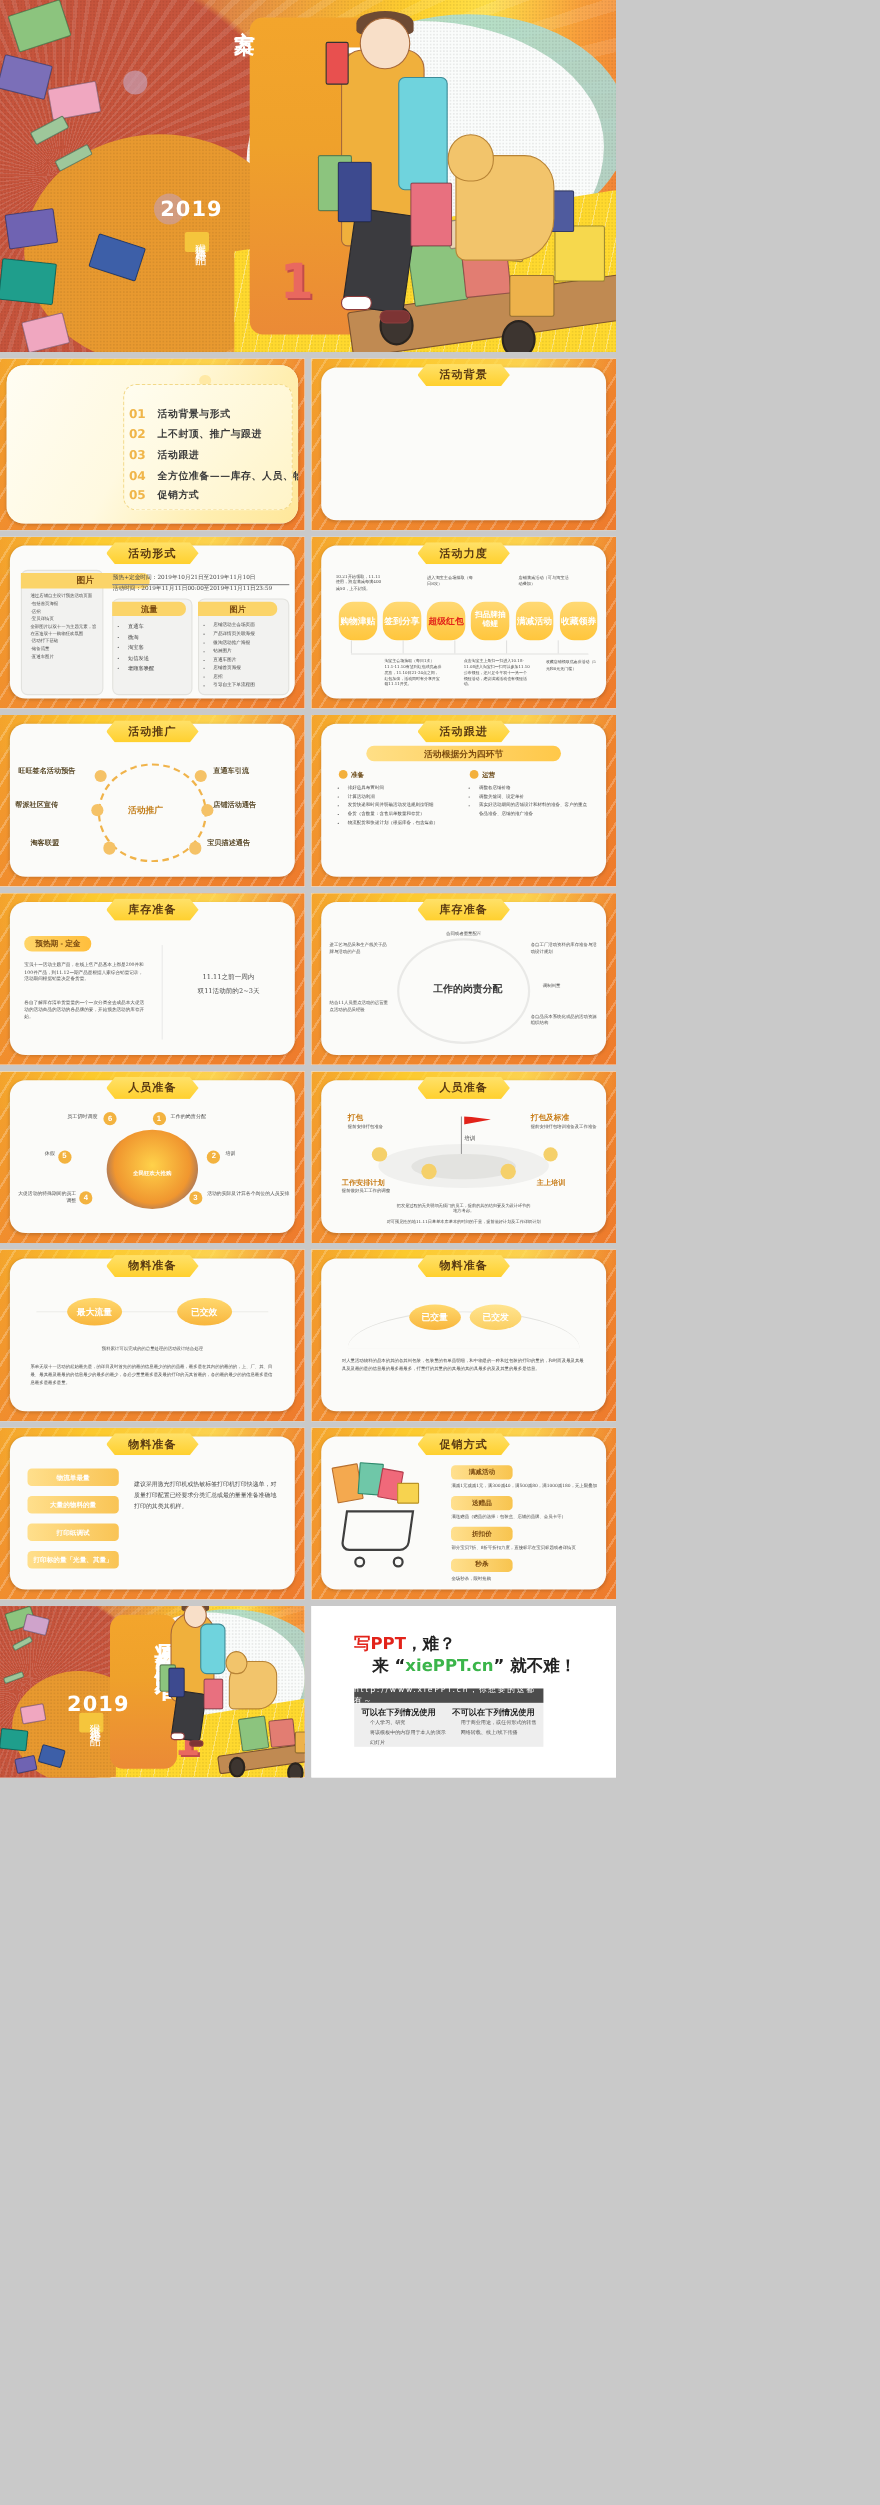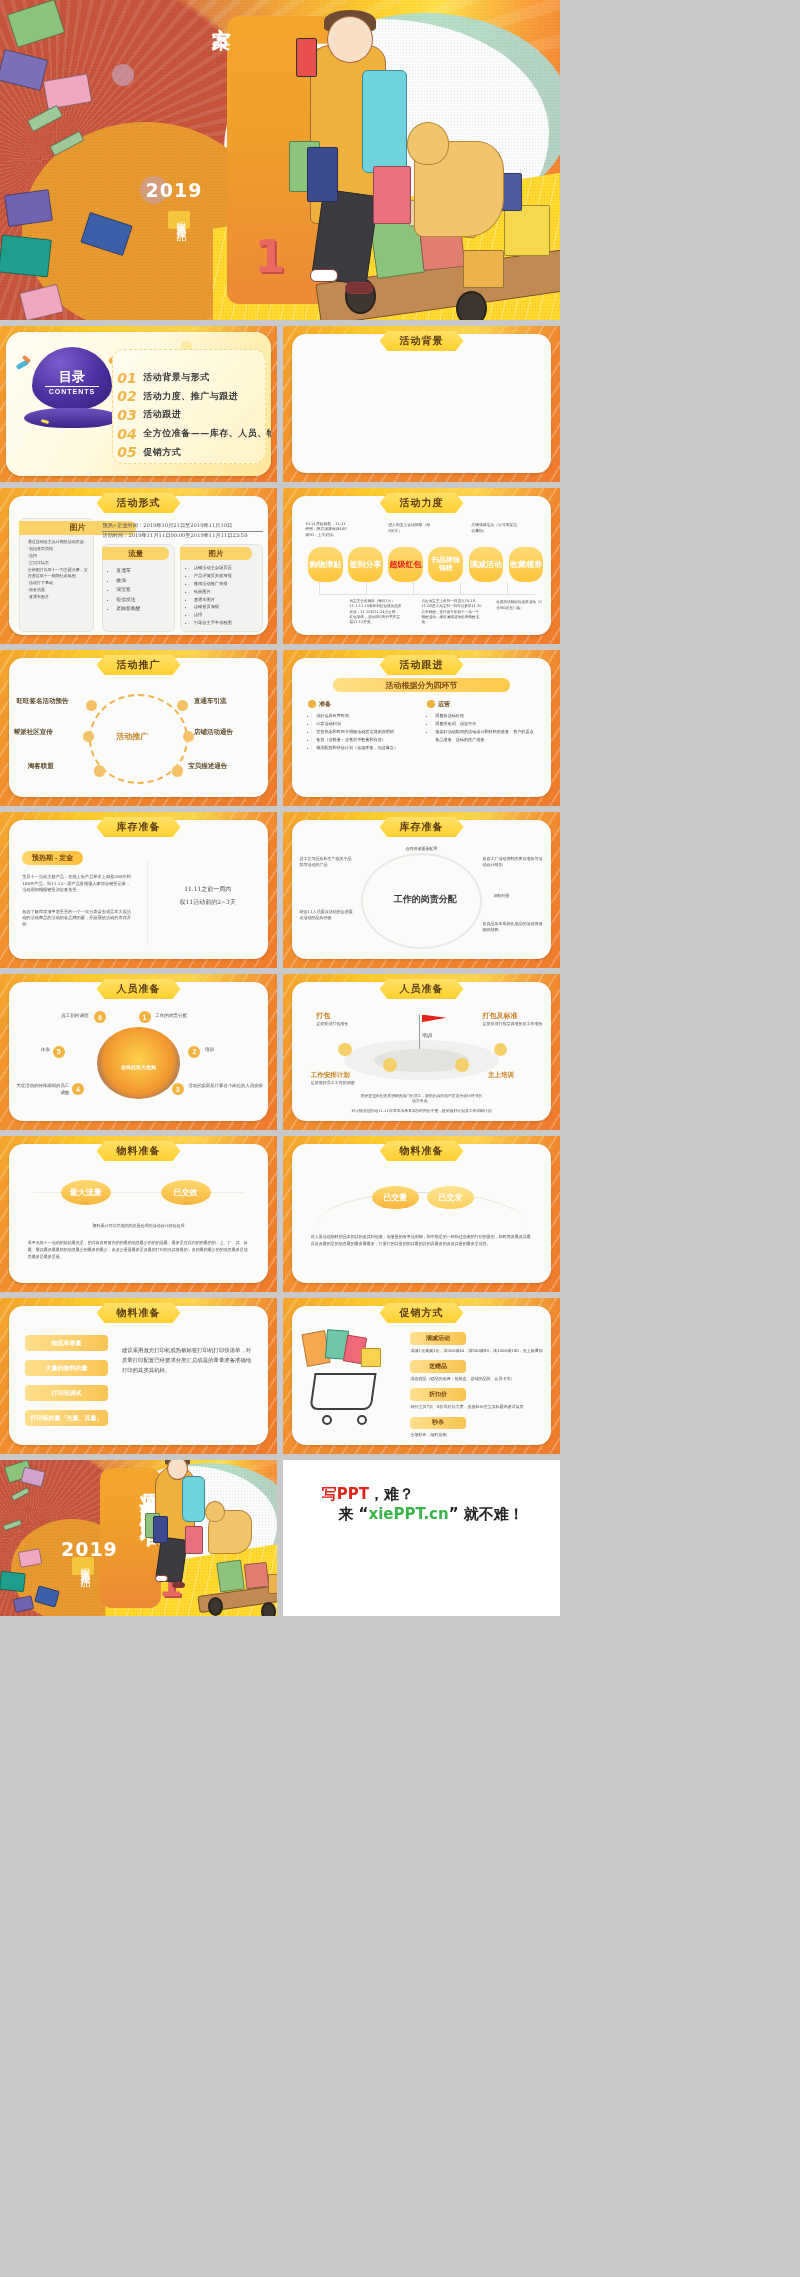--- a/index.html
+++ b/index.html
@@ -140,22 +140,22 @@
   .ufo .t1 { position:absolute; left:50%; top:26%; transform:translateX(-50%);
     color:#fff; font-family:"DejaVu Serif", serif; font-weight:700; font-size:13px; }
   .ufo .t2 { position:absolute; left:50%; top:50%; transform:translateX(-50%);
     color:#fff; font-size:7px; letter-spacing:1px; font-weight:700; }
   .ufo .rule { position:absolute; left:22%; top:47%; width:56%; height:1px; background:#fff; }
   .tocpanel { position:absolute; left:40%; top:12%; width:58%; height:80%;
     background:linear-gradient(130deg,#fffdf0,#fff4c8);
     border:1px dashed #f2d98a; border-radius:12px; }
   .tocrow { position:absolute; left:0; width:100%; display:flex;
     align-items:center; gap:10px; }
-  .tocnum { color:#f0b64a; font-size:14px; font-weight:700;
-    font-family:"DejaVu Sans", sans-serif; width:16px;font-style:italic; }
+  .tocnum { color:#f0b64a; font-size:11px; font-weight:700;
+    font-family:"DejaVu Sans", sans-serif; width:16px; }
   .toctext { color:#3b3b3b; font-size:9px; font-weight:700;
     font-family:"DejaVu Serif", serif; letter-spacing:.5px; }
   .confetti { position:absolute; border-radius:2px; }
 
   
   .bgcard { position:absolute; top:28%; width:38%; height:58%;
     background:linear-gradient(180deg,#ffe27a,#7a4ea8 100%);
     border-radius:10px; padding:3px; }
   .bgcard .inner { position:absolute; left:5%; top:6%; width:90%; height:74%;
     background:#fff; border-radius:6px 6px 2px 2px; }
@@ -272,42 +272,30 @@
   <div class="slide">
     <div class="cs">
       <div class="yellowtop"></div>
     </div>
     <div class="card" style="left:2%;top:4%;width:96%;height:92%;border-radius:16px;overflow:hidden;">
       <div class="tocbg"></div>
       <div class="circ" style="left:55%;top:14%;width:7%;padding-bottom:7%;background:#ffe9a5;"></div>
       <div class="circ" style="left:66%;top:6%;width:4%;padding-bottom:4%;background:#ffe9a5;"></div>
       <div class="circ" style="left:85%;top:58%;width:5%;padding-bottom:5%;background:#ffdd8a;"></div>
 
-      <div class="ufo">
-        <div class="dome"></div>
-        <div class="rule"></div>
-        <div class="t1">目录</div>
-        <div class="t2">CONTENTS</div>
-        <div class="base"></div>
-        <div class="confetti" style="left:-8%;top:18%;width:14%;height:6%;background:#4db5d8;transform:rotate(-30deg);"></div>
-        <div class="confetti" style="left:-2%;top:12%;width:9%;height:5%;background:#f08a4b;transform:rotate(40deg);"></div>
-        <div class="confetti" style="right:-6%;top:22%;width:12%;height:6%;background:#e8604f;transform:rotate(25deg);"></div>
-        <div class="confetti" style="right:2%;top:12%;width:9%;height:9%;background:#f3b03c;border-radius:50%;"></div>
-        <div class="confetti" style="left:18%;bottom:8%;width:8%;height:4%;background:#f3e04a;transform:rotate(15deg);"></div>
-      </div>
 
       <div class="tocpanel"></div>
 
       <div class="tocrow" style="left:42%;top:26%;">
         <span class="tocnum">01</span>
         <span class="toctext">活动背景与形式</span>
       </div>
       <div class="tocrow" style="left:42%;top:39%;">
         <span class="tocnum">02</span>
-        <span class="toctext">活动力度、推广与跟进</span>
+        <span class="toctext">上不封顶、推广与跟进</span>
       </div>
       <div class="tocrow" style="left:42%;top:52%;">
         <span class="tocnum">03</span>
         <span class="toctext">活动跟进</span>
       </div>
       <div class="tocrow" style="left:42%;top:65%;">
         <span class="tocnum">04</span>
         <span class="toctext">全方位准备——库存、人员、物料</span>
       </div>
       <div class="tocrow" style="left:42%;top:78%;">
@@ -662,17 +650,30 @@
   </div>
 
   <div class="slide">
     <div class="last">
       <div class="l1">
         <b>写PPT</b><span>，难？</span>
       </div>
       <div class="l2">
         <span>来 “</span><b>xiePPT.cn</b><span>” 就不难！</span>
       </div>
+      <div class="infobox">
+        <div class="infohdr">http://www.xiePPT.cn，你想要的这都有～</div>
+        <div class="colhdr" style="left:4%;top:32%;">可以在下列情况使用</div>
+        <div class="bul" style="left:5%;top:52%;width:44%;">
+          <div style="position:relative;padding-left:6px;">个人学习、研究</div>
+          <div style="position:relative;padding-left:6px;">将该模板中的内容用于本人的演示幻灯片</div>
+        </div>
+        <div class="colhdr" style="left:52%;top:32%;">不可以在下列情况使用</div>
+        <div class="bul" style="left:53%;top:52%;width:44%;">
+          <div style="position:relative;padding-left:6px;">用于商业用途，或任何形式的转售</div>
+          <div style="position:relative;padding-left:6px;">网络转载、线上/线下传播</div>
+        </div>
+      </div>
     </div>
   </div>
 
 </div>
 </div>
 
 </body></html>

